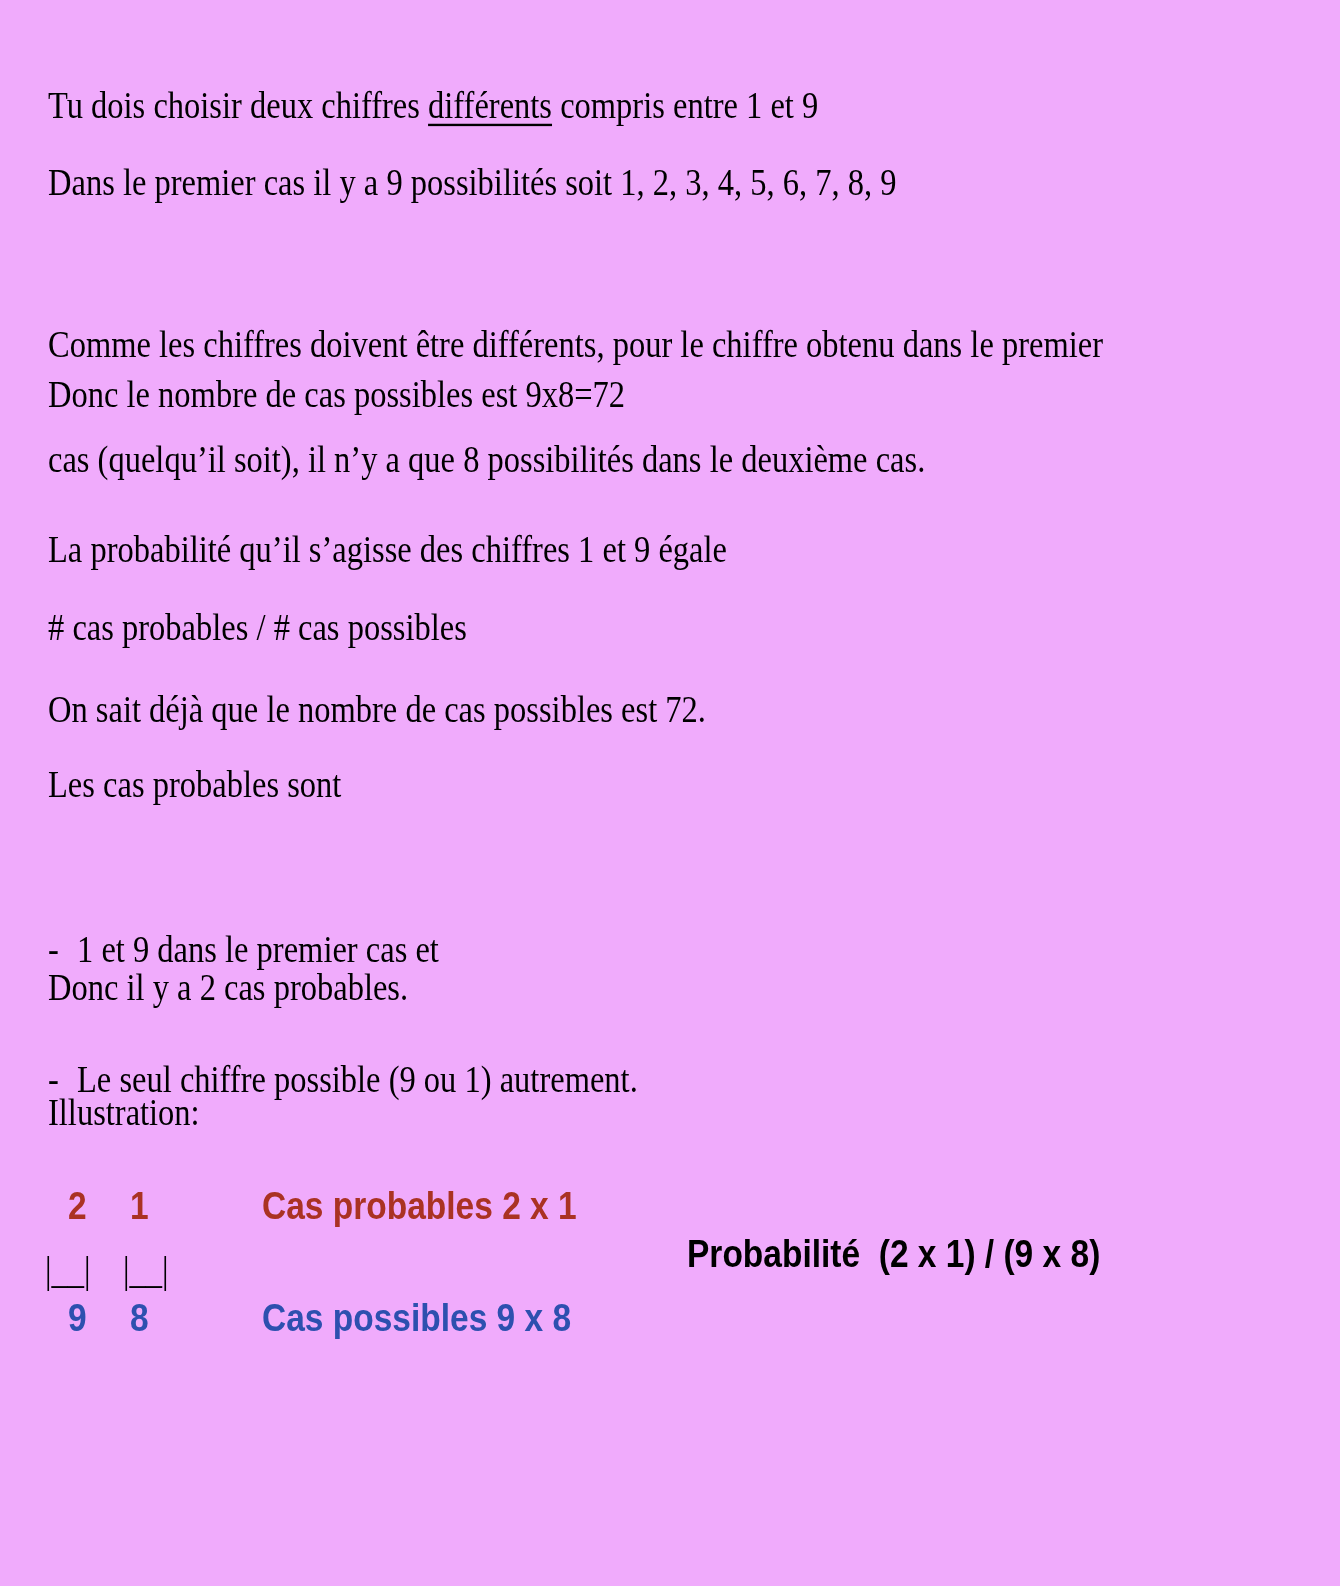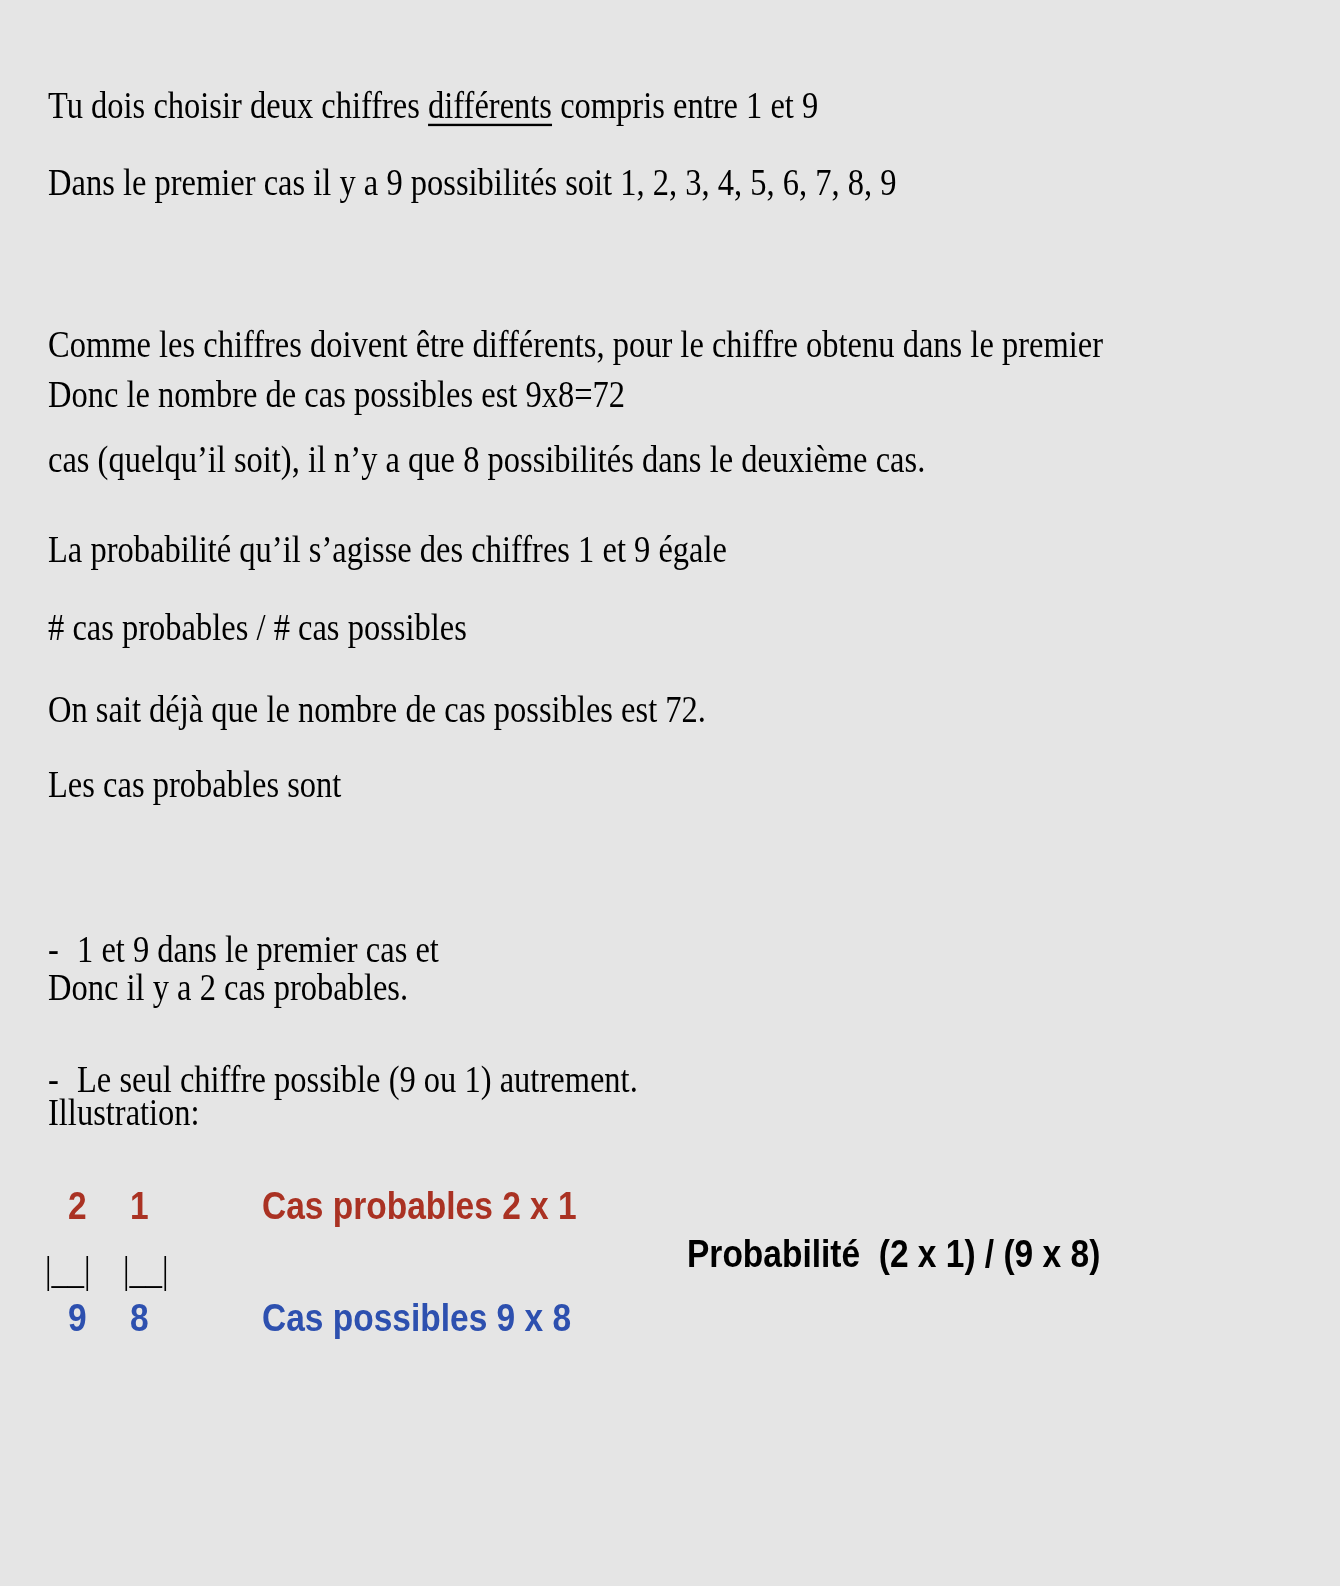--- a/index.html
+++ b/index.html
@@ -1,20 +1,20 @@
 <!DOCTYPE html>
 <html><head>
 <meta charset="utf-8">
 <style>
   html, body { margin: 0; padding: 0; background: #ffffff; }
   #page {
     position: relative;
     width: 1340px;
     height: 1586px;
-    background: #e5e5e5;
+    background: #f0abfc;
     overflow: hidden;
   }
   .blk {
     position: absolute;
     left: 48px;
     transform: scaleY(1.18);
     transform-origin: 0 0;
     white-space: pre;
     color: #000000;
   }

